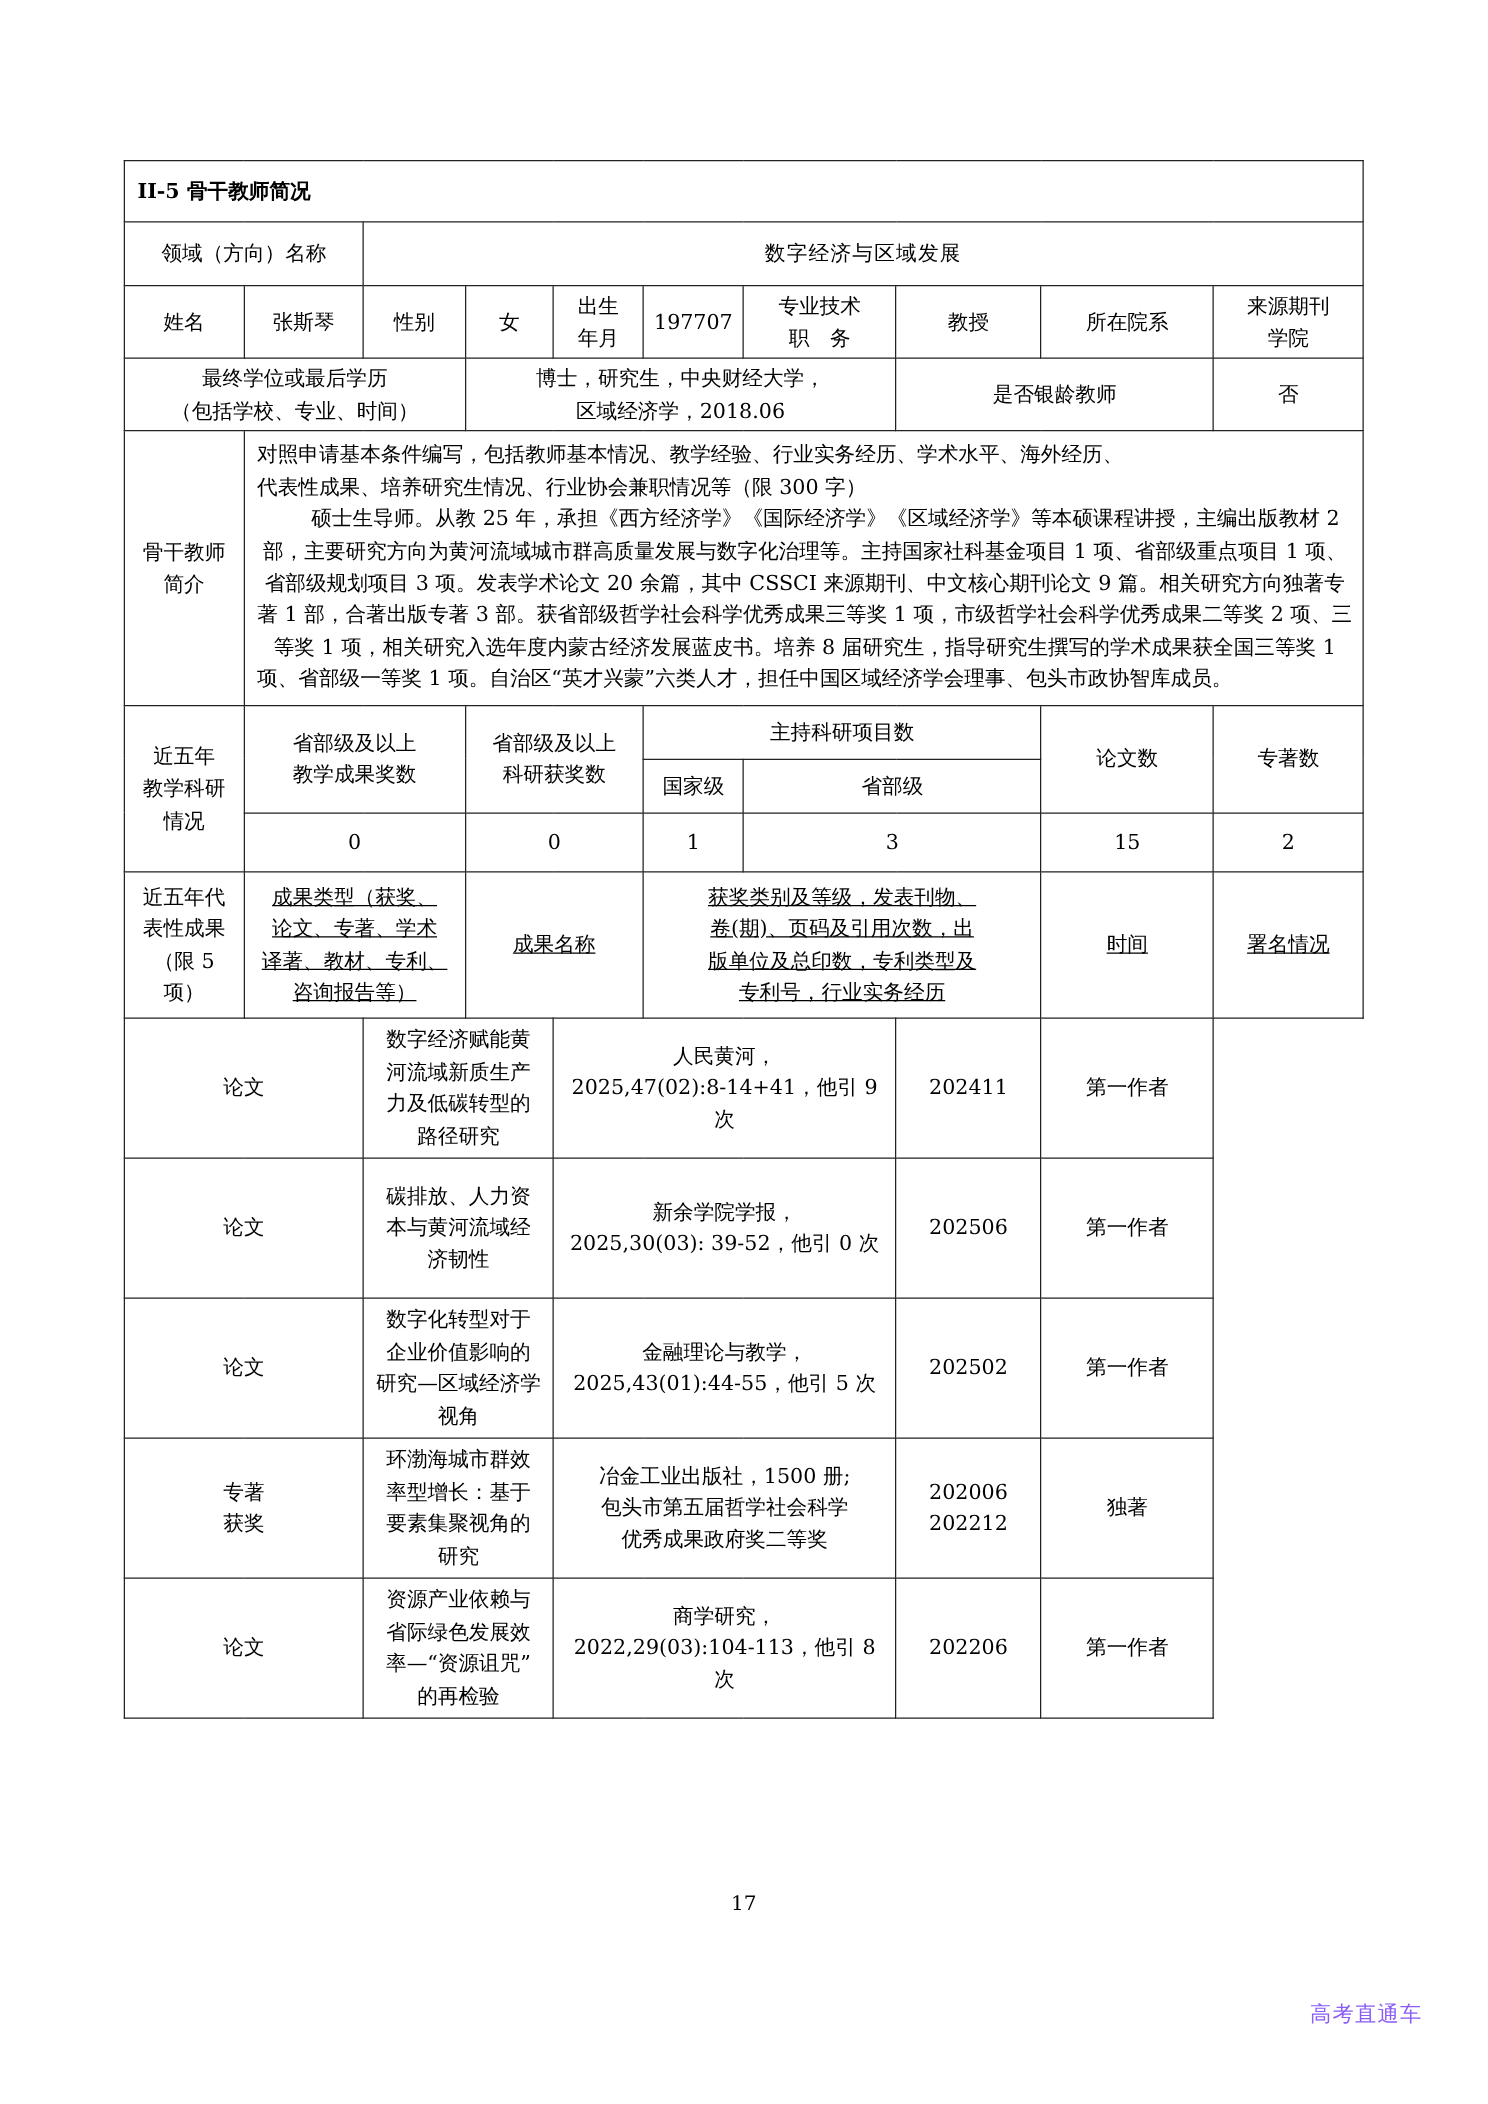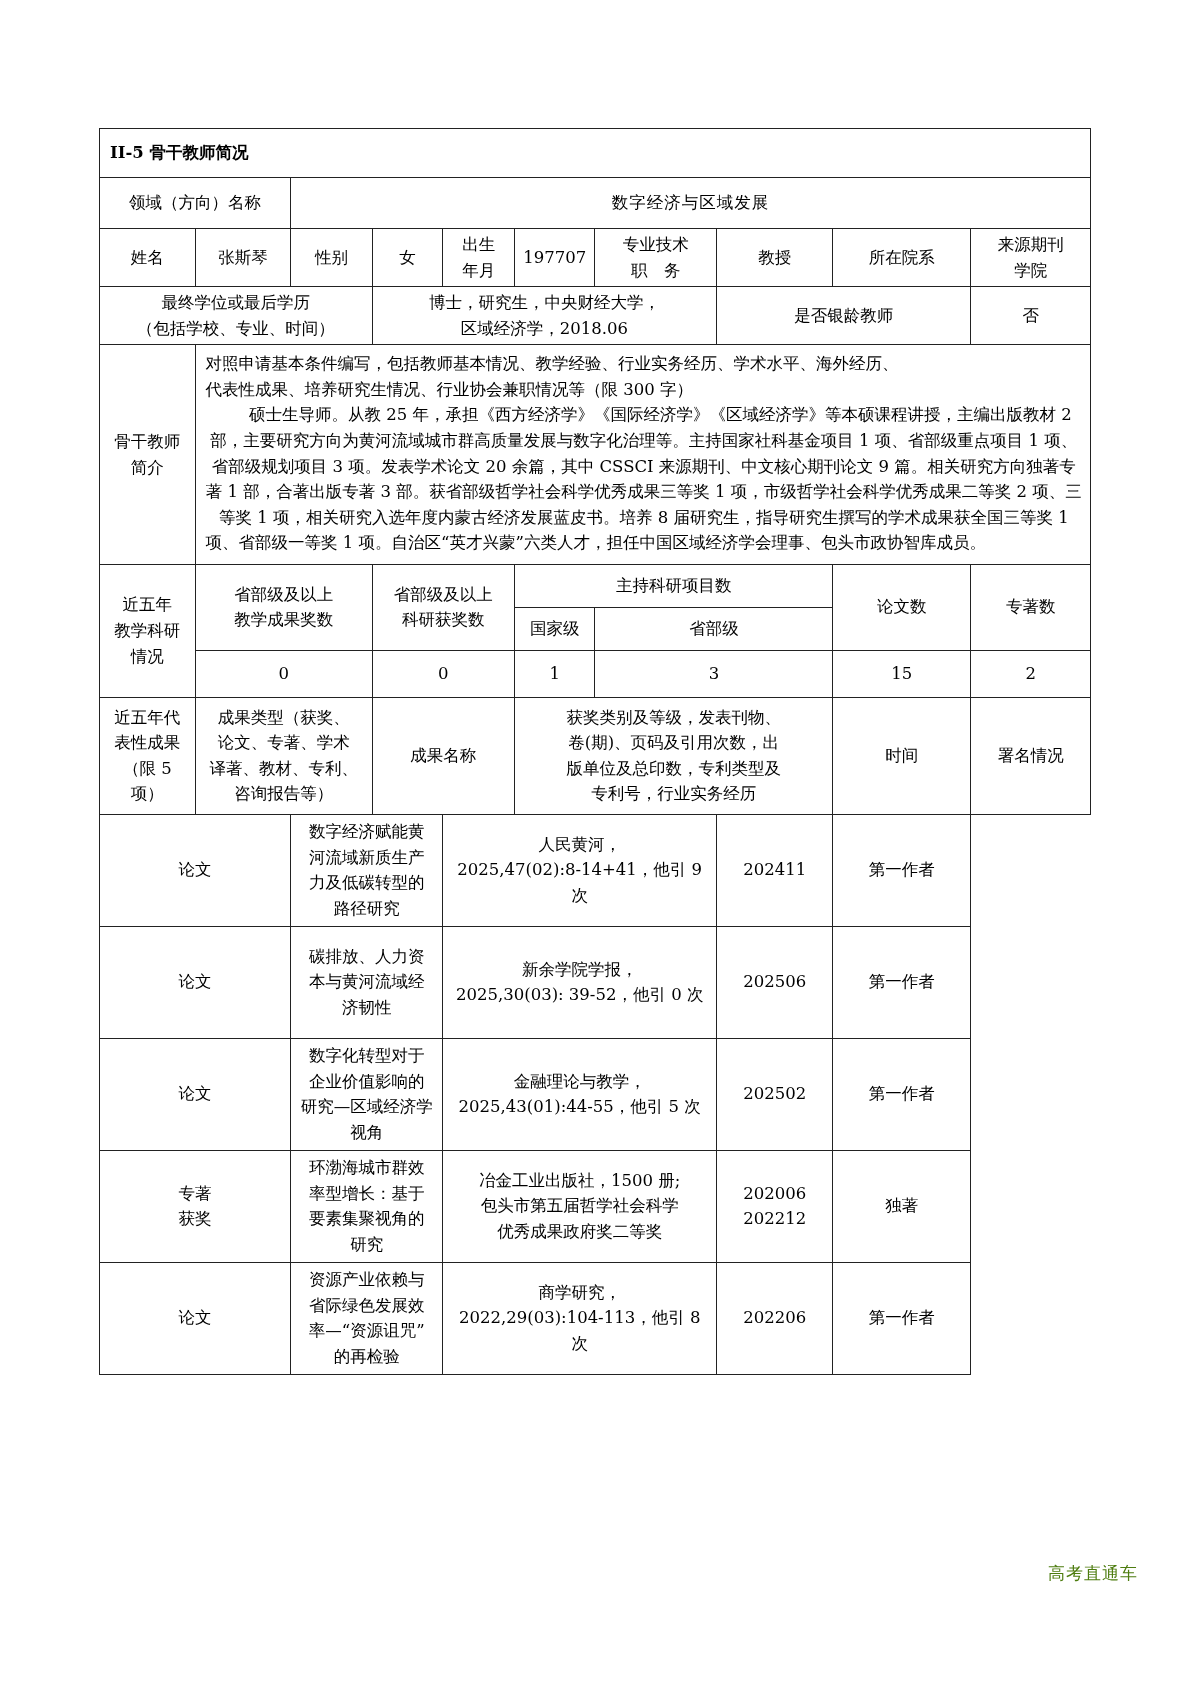--- a/index.html
+++ b/index.html
@@ -70,41 +70,41 @@
     font-size: 17px;
     line-height: 2.0;
     padding: 6px 8px 8px 10px !important;
   }
   .bio-text p { margin: 0; }
   .bio-text p.indent { text-indent: 2em; }
 
   .stat-head { height: 36px; font-size: 17px; line-height: 1.5; }
   .stat-val { height: 40px; font-size: 17px; }
 
-  .ach-head { font-size: 16.5px; line-height: 1.7; height: 110px; }
+  .ach-head { font-size: 16.5px; line-height: 1.7; height: 110px; text-decoration: underline; }
   .ach-cell { font-size: 16.5px; line-height: 1.7; }
   .ach-row td { height: 105px; }
 
   .vlabel { font-size: 17px; line-height: 1.7; }
 
   .page-num {
     position: absolute;
     left: 0;
     top: 1513px;
     width: 1190px;
     text-align: center;
     font-size: 16px;
     font-family: "DejaVu Serif", "Liberation Serif", serif;
   }
   .watermark {
     position: absolute;
     right: 52px;
-    top: 1562px;
+    top: 1600px;
     font-size: 17px;
-    color: #4d7c0f;
+    color: #8b5cf6;
     font-family: "DejaVu Sans", "Liberation Sans", sans-serif;
     letter-spacing: 1px;
   }
 </style>
 </head>
 <body>
 
 <div class="page">
 
   <table class="main">
@@ -321,14 +321,15 @@
             <div>次</div>
           </td>
           <td class="ach-cell">
             <div>202206</div>
           </td>
           <td class="ach-cell">第一作者</td>
         </tr>
       </tbody>
   </table>
 
+  <div class="page-num">17</div>
   <div class="watermark">高考直通车</div>
 </div>
 
 </body></html>

